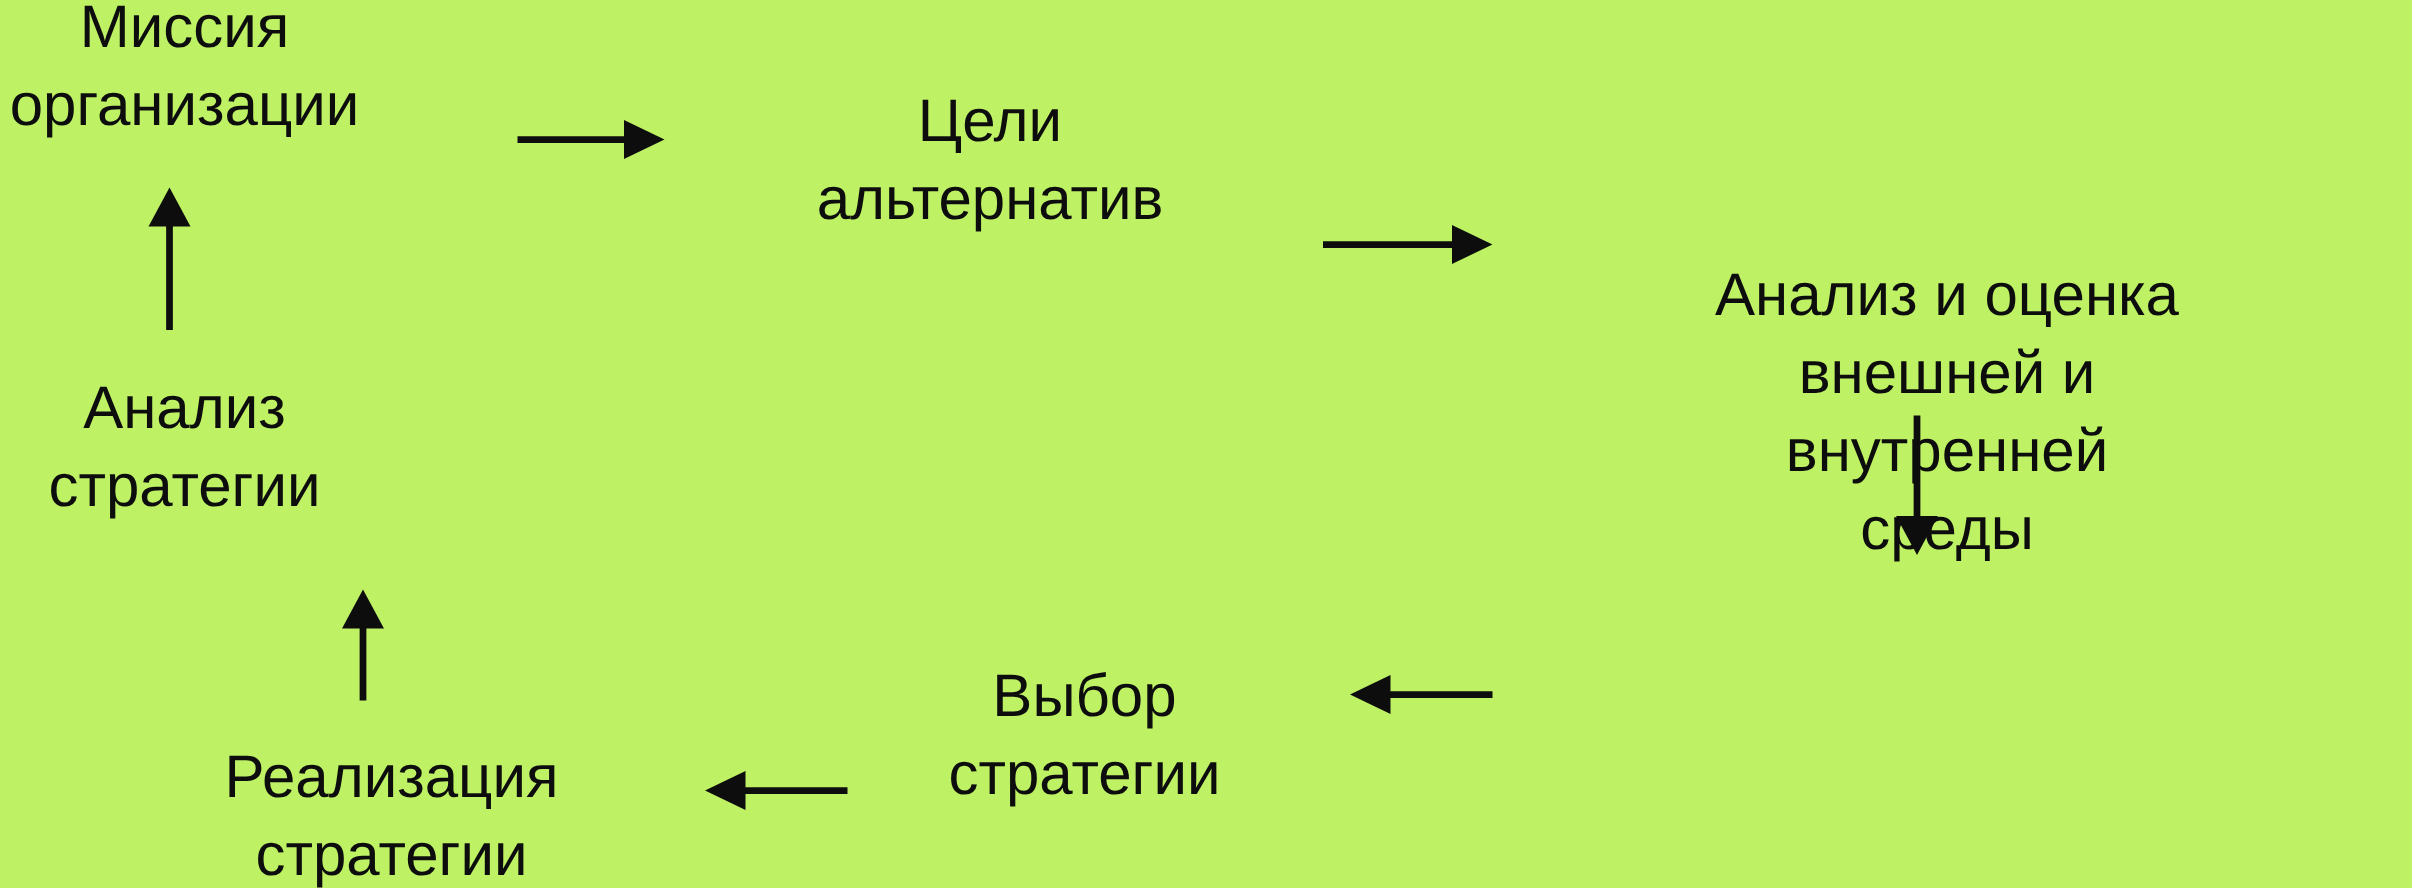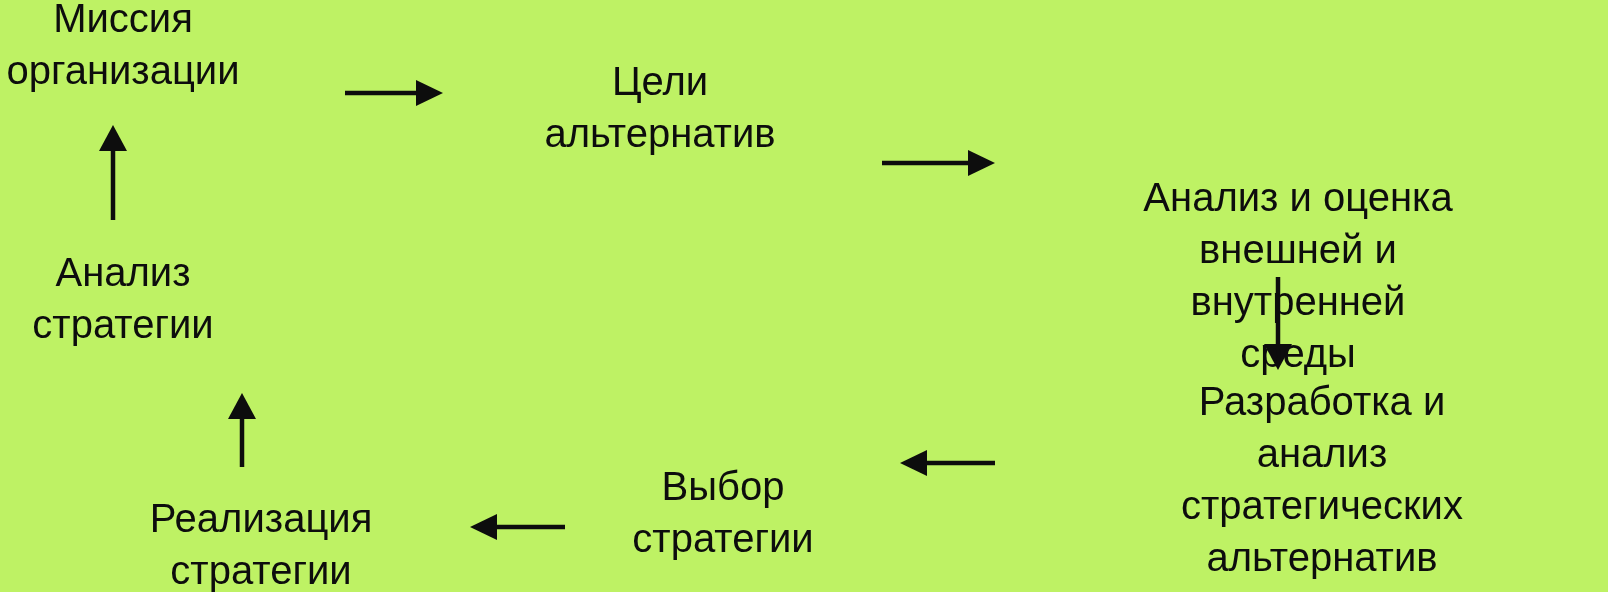--- a/index.html
+++ b/index.html
@@ -23,21 +23,21 @@
     line-height: 52px;
     text-align: center;
     white-space: pre-line;
     letter-spacing: 0px;
   }
   
   .pos-mission        { left: 123px;  top: -8px;  }
   .pos-goals          { left: 660px;  top: 55px;  }
   .pos-analysis       { left: 1298px; top: 147px; margin-top: 24px; }
   .pos-alternatives   { left: 1322px; top: 375px; }
-  .pos-choice         { left: 723px;  top: 438px; margin-top: 22px; }
+  .pos-choice         { left: 723px;  top: 438px; }
   .pos-implementation { left: 261px;  top: 492px; }
   .pos-evaluation     { left: 123px;  top: 246px; }
 
   #arrows-layer {
     position: absolute;
     left: 0; top: 0;
     width: 1608px;
     height: 592px;
   }
   .arrow line {
@@ -87,22 +87,20 @@
 
   <div class="node pos-mission">Миссия
 организации</div>
 
   <div class="node pos-goals">Цели
 альтернатив</div>
 
   <div class="node pos-analysis">Анализ и оценка
 внешней и внутренней среды</div>
 
-  <div class="node pos-alternatives">Разработка и анализ
-стратегических альтернатив</div>
 
   <div class="node pos-choice">Выбор
 стратегии</div>
 
   <div class="node pos-implementation">Реализация
 стратегии</div>
 
   <div class="node pos-evaluation">Анализ
 стратегии</div>
 

